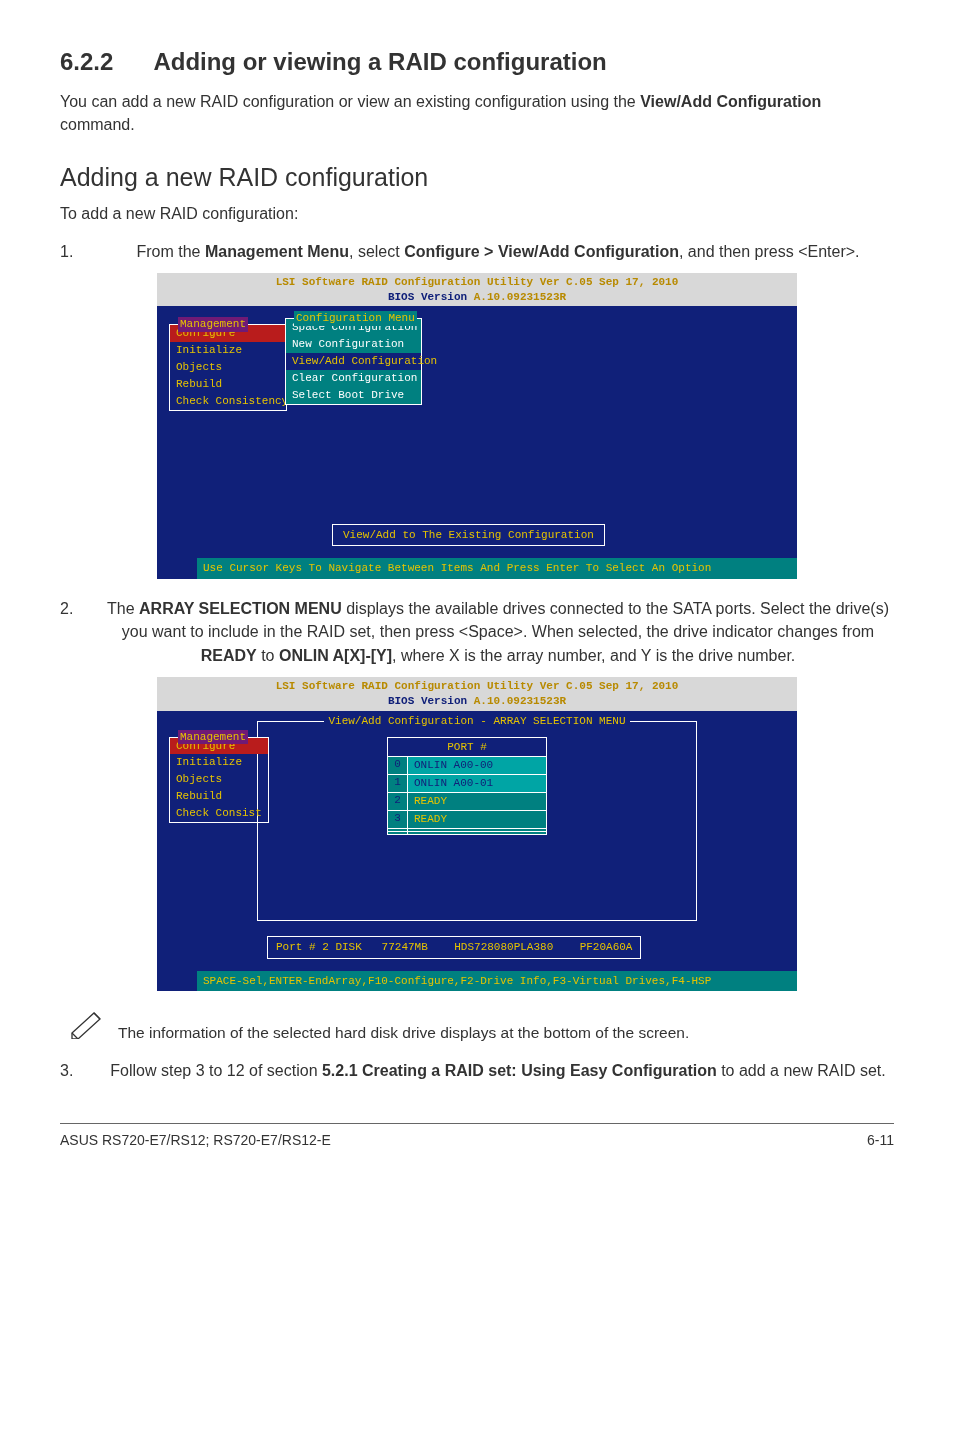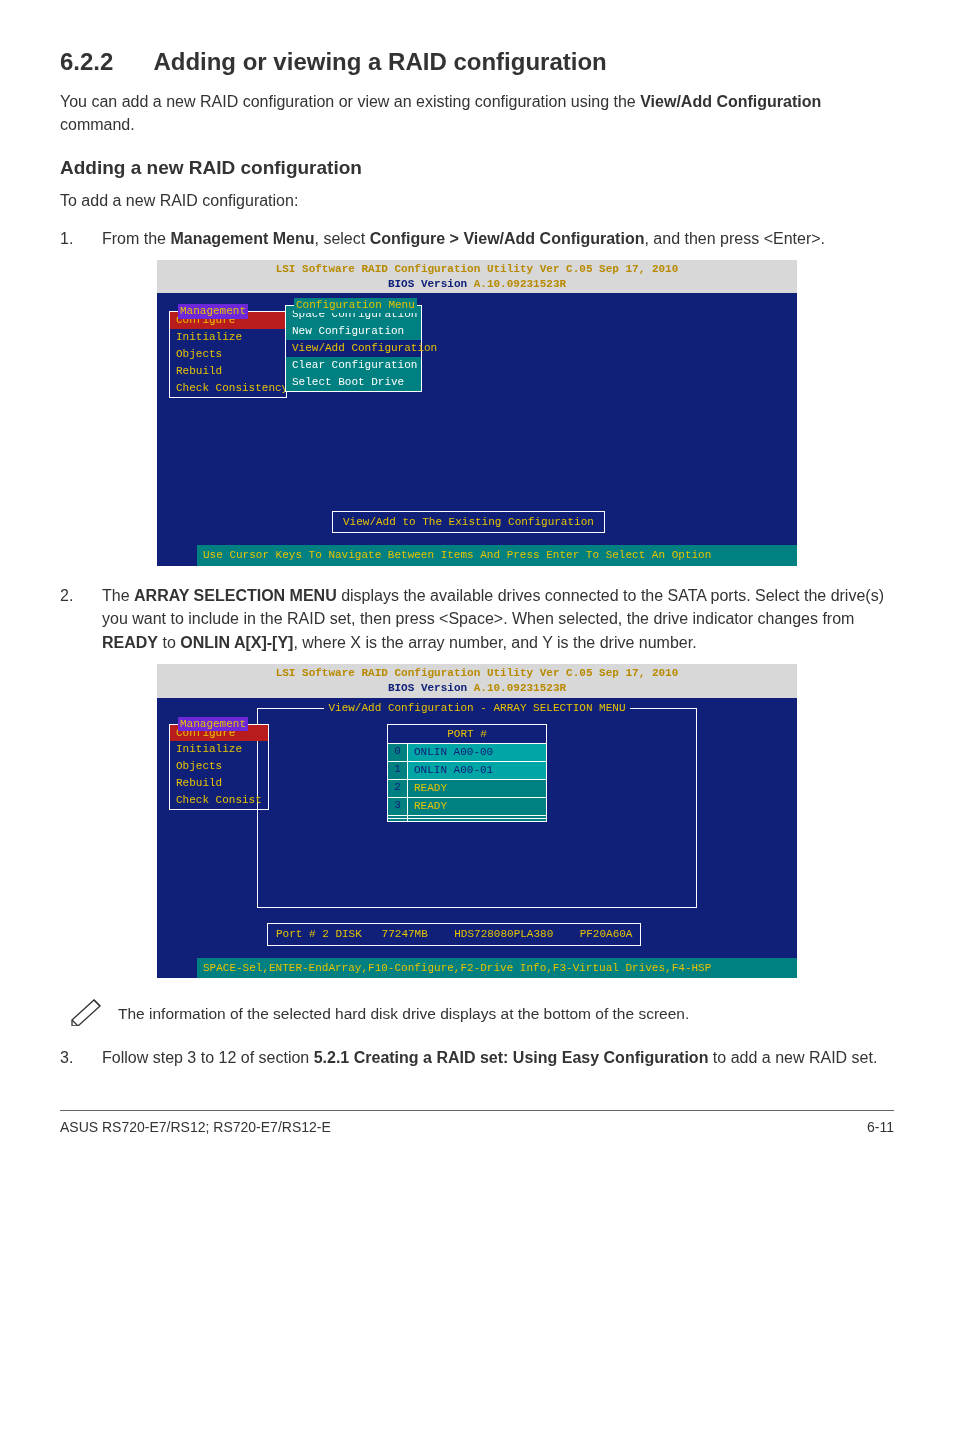--- a/index.html
+++ b/index.html
@@ -17,34 +17,34 @@
     margin-bottom: 14px;
   }
   .section-num { display: inline-block; margin-right: 40px; }
   p.body {
     font-size: 16px;
     line-height: 1.45;
     margin-bottom: 14px;
     color: #333333;
   }
   h3.subhead {
-    font-size: 19px;
-    font-weight: bold;
-    margin-top: 21px;
+    font-size: 25px;
+    font-weight: normal;
+    margin-top: 27px;
     margin-bottom: 10px;
     color: #333333;
   }
   .num-item {
     font-size: 16px;
     line-height: 1.45;
     margin-bottom: 10px;
     display: flex;
   }
   .num-item .num { width: 42px; flex-shrink: 0; }
-  .num-item .txt { flex: 1; }
+  .num-item .txt { flex: 1; text-align: center; }
   b { font-weight: bold; }
 
   
   .bios {
     width: 640px;
     margin: 8px auto 18px auto;
     background: #102079;
     color: #ffffff;
     font-family: "Courier New", monospace;
     font-size: 11px;
@@ -67,21 +67,21 @@
   .bios .canvas2 {
     position: relative;
     height: 260px;
     padding: 6px 10px 6px 10px;
   }
 
   .box { position: absolute; border: 1px solid #ffffff; }
   .box-label {
     position: absolute;
     top: -8px; left: 8px;
-    background: #6d28d9;
+    background: #701a75;
     padding: 0 2px;
     color: #e6c300;
   }
 
   .fill-teal { background: #008080; }
   .menu-item { color: #e6c300; padding: 1px 6px; white-space: nowrap; }
   .menu-item.sel { background: #b91c1c; color: #e6c300; }
   .menu-item.white { color:#fefefe; }
 
   .centerbar {
@@ -116,21 +116,21 @@
   .drive-row .idx { width:20px; text-align:center; background:#008080; color:#102079; border-right:1px solid #fff; }
   .drive-row .val { flex:1; padding:1px 6px; }
   .val.teal-light { background:#00a5a5; color:#102079; }
   .val.teal-dark  { background:#008080; color:#e6c300; }
   .val.teal-empty { background:#008080; }
 
   .bottom-stats { position:absolute; border:1px solid #fff; color:#e6c300; padding:3px 8px; white-space:pre; }
 
   
   .note {
-    display:flex; align-items:center;
+    display:flex; align-items:flex-end;
     margin: 6px 0 16px 10px;
   }
   .note .icon { width:48px; flex-shrink:0; }
   .note .icon svg { width:40px; height:30px; }
   .note .ntxt { font-size:15.5px; line-height:1.4; color:#333; }
 
   .footer {
     display:flex; justify-content:space-between;
     border-top:1px solid #666;
     margin-top:40px; padding-top:8px;

